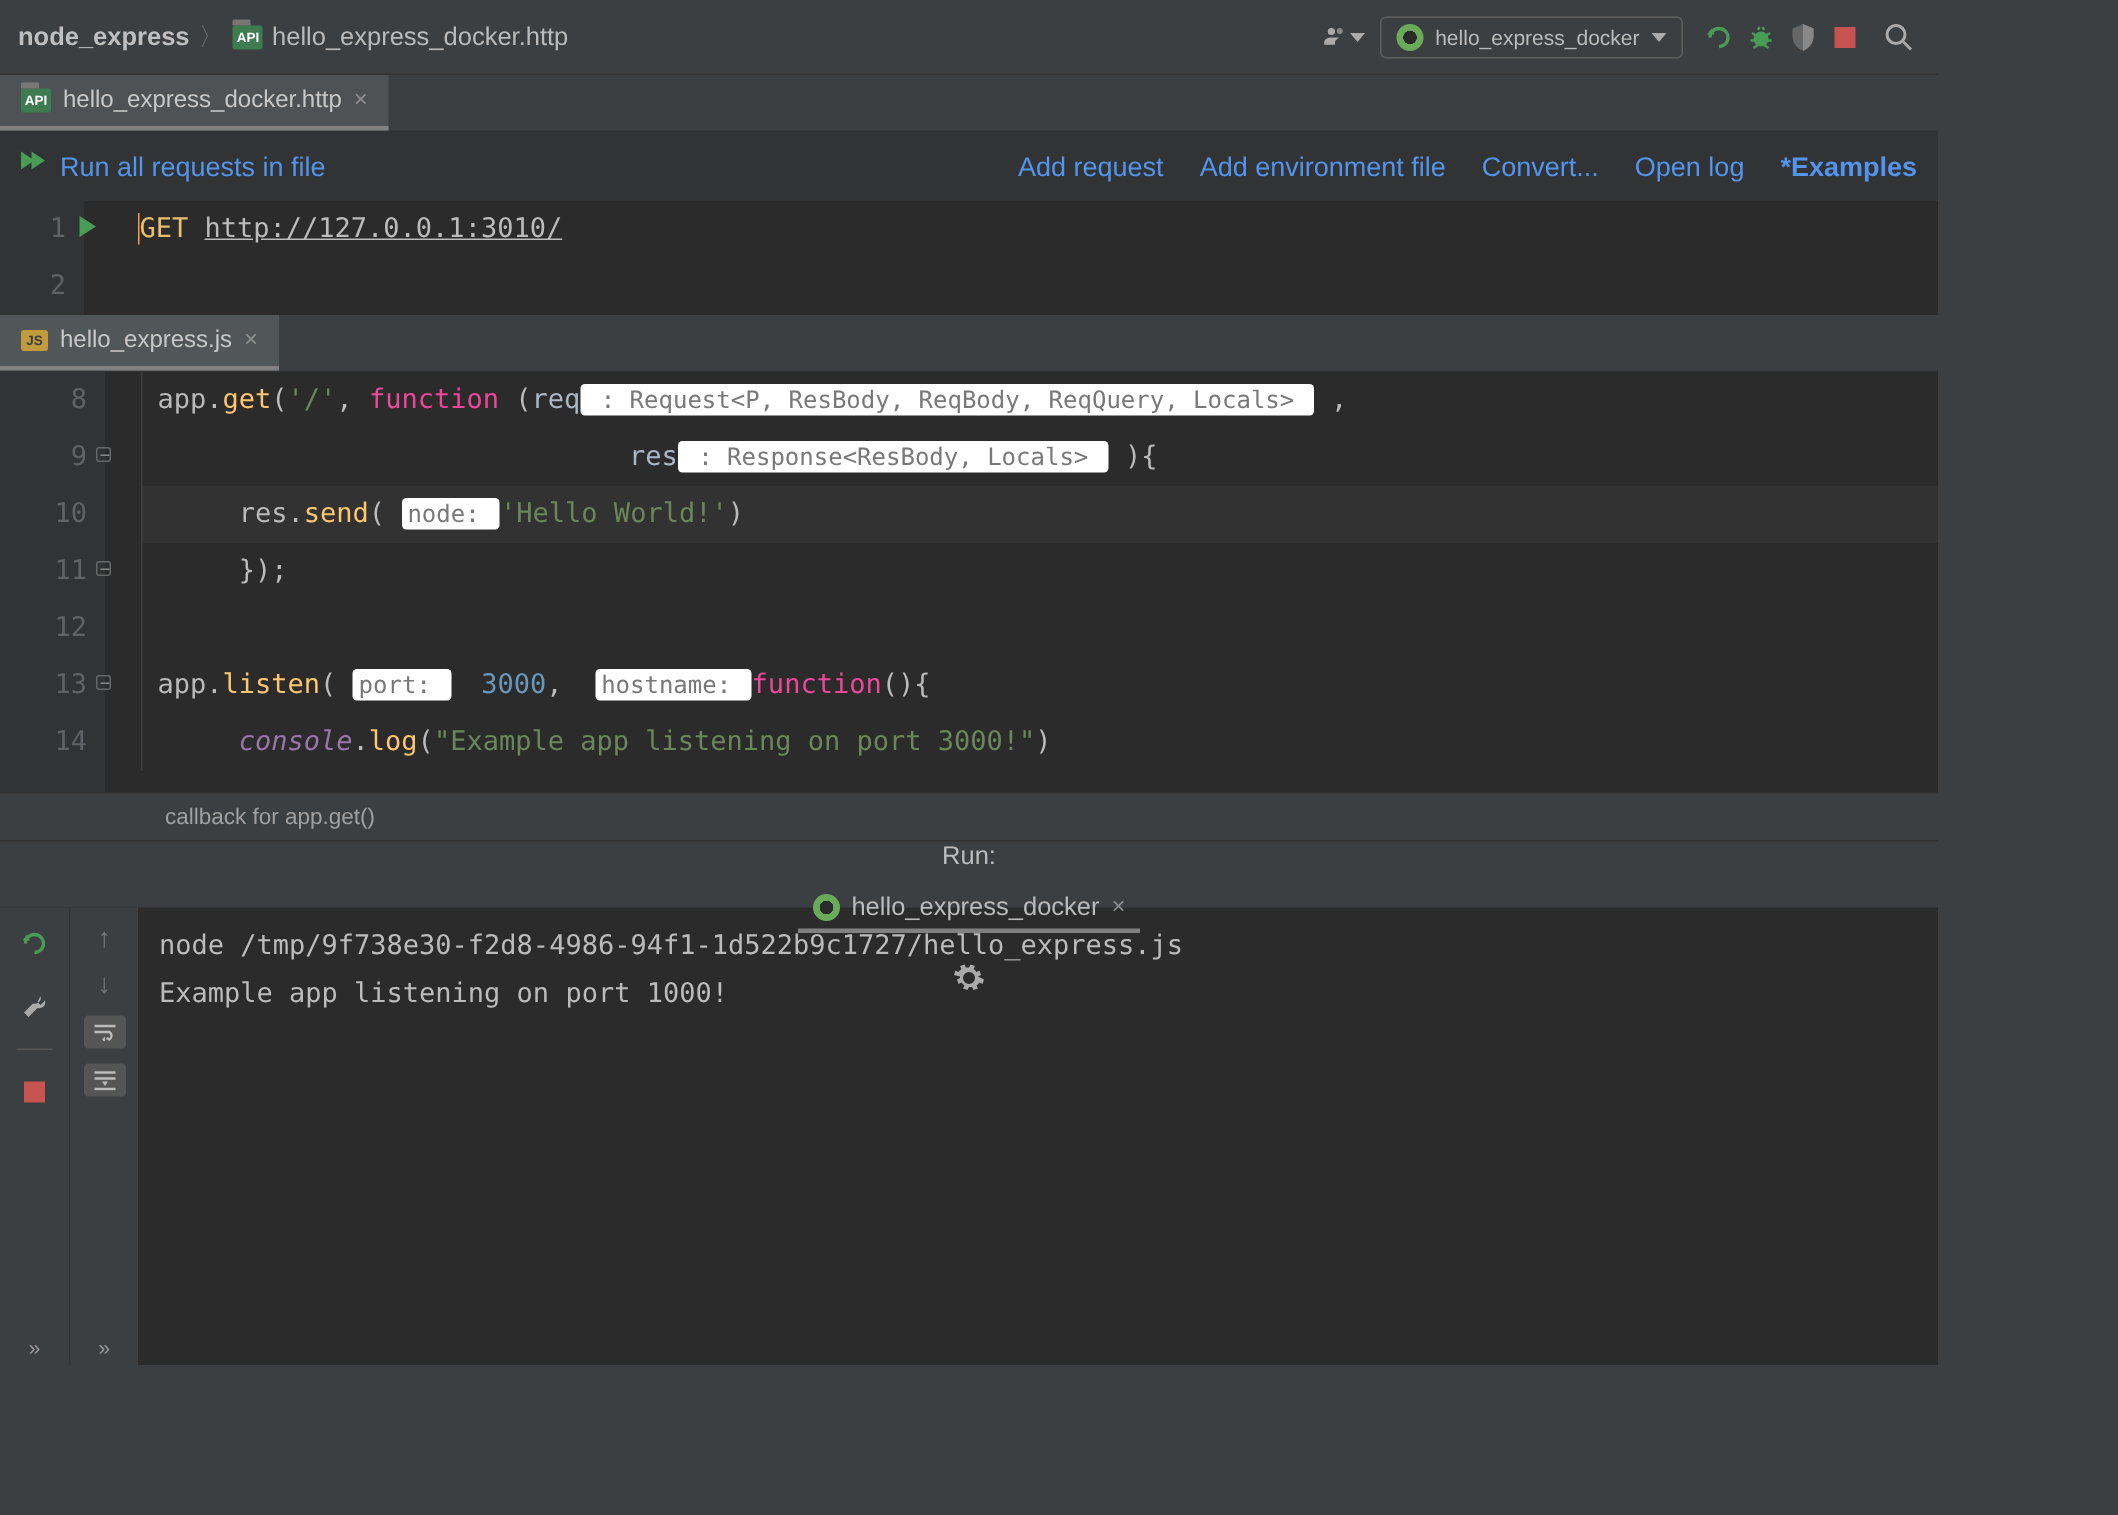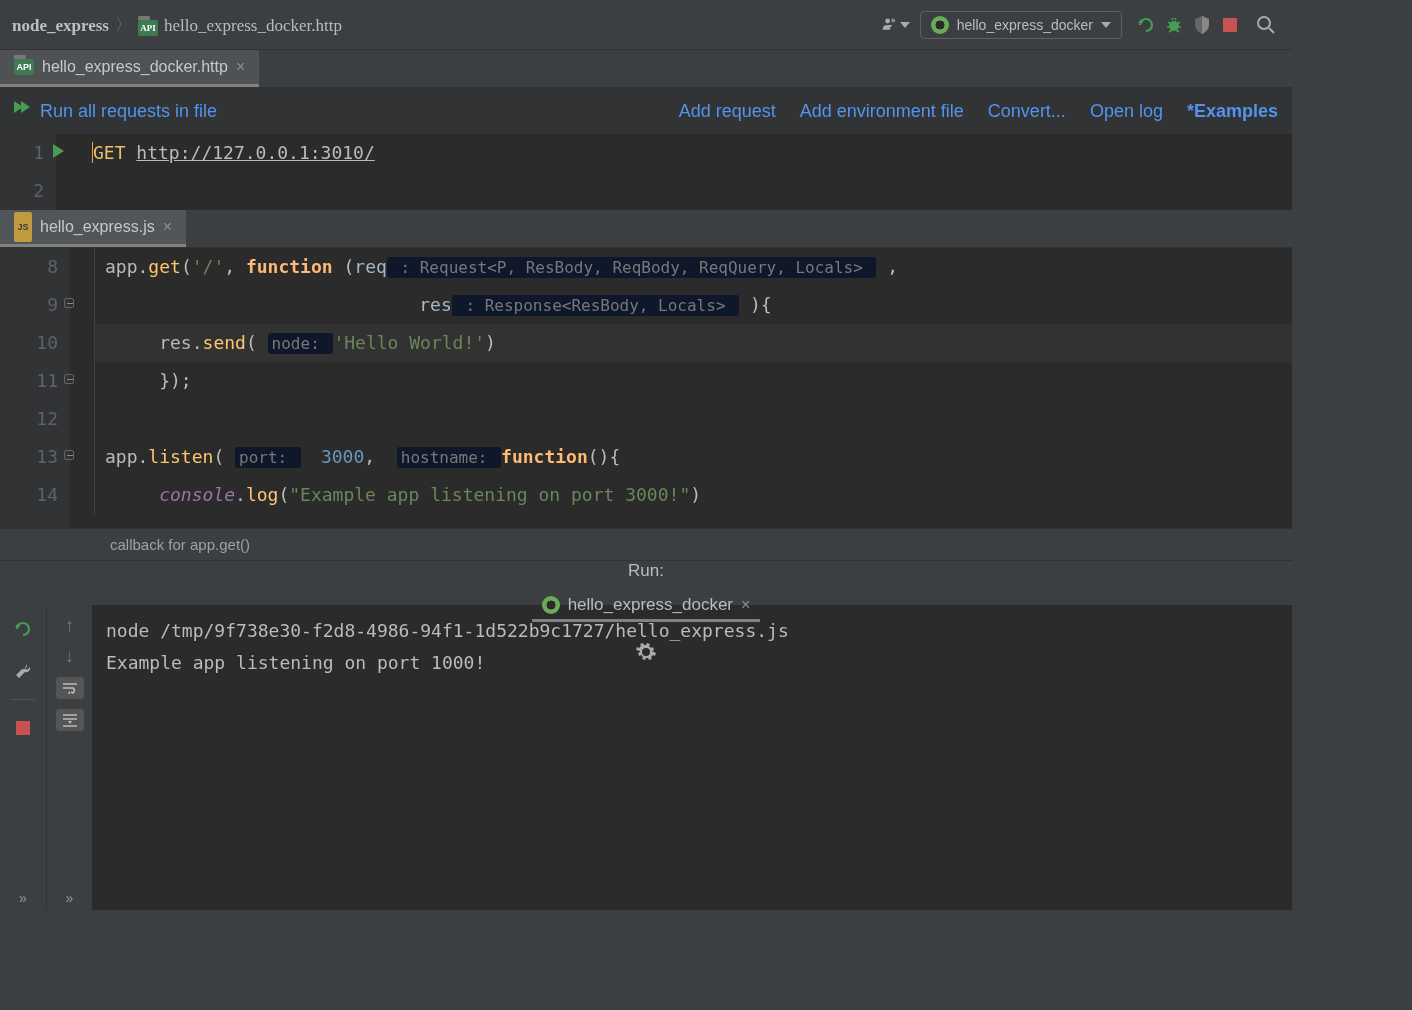--- a/index.html
+++ b/index.html
@@ -15,32 +15,32 @@
   flex-direction: column;
 }
 .toolbar {
   height: 50px;
   background: #3c3f41;
   display: flex;
   align-items: center;
   padding: 0 12px;
   border-bottom: 1px solid #323232;
 }
-.breadcrumb { display: flex; align-items: flex-end; gap: 6px; font-size: 17px; font-family: Liberation Serif, serif; }
+.breadcrumb { display: flex; align-items: center; gap: 6px; font-size: 17px; }
 .breadcrumb-sep { color: #6e6e6e; }
 .crumb-bold { font-weight: 700; color: #bfbfbf; }
 .file-icon-api {
   width: 20px; height: 16px; background: #3e7b50; color: #fff;
   font-size: 9px; font-weight: 700; display: inline-flex;
   align-items: center; justify-content: center; border-radius: 2px;
   position: relative;
 }
 .file-icon-api::before { content:''; position:absolute; top:-4px; left:0; width:12px; height:4px; background:#777; border-radius:1px 1px 0 0;}
 .file-icon-js {
-  width: 18px; height: 30px; background: #c09c3e; color: #3b3b3b;
+  width: 18px; height: 14px; background: #c09c3e; color: #3b3b3b;
   font-size: 9px; font-weight: 700; display: inline-flex;
   align-items: center; justify-content: center; border-radius: 2px;
 }
 .spacer { flex: 1; }
 .tb-icon { width: 28px; height: 28px; display: inline-flex; align-items: center; justify-content: center; cursor: pointer; }
 .run-config {
   display: flex; align-items: center; gap: 8px;
   border: 1px solid #5e6060; border-radius: 4px;
   padding: 4px 10px; background: #3c3f41; cursor: pointer;
   margin: 0 10px;
@@ -88,23 +88,23 @@
 .gutter .play-sm{position:absolute;right:-20px;top:10px;width:0;height:0;border-top:7px solid transparent;border-bottom:7px solid transparent;border-left:11px solid #499c54;}
 .fold {position:absolute;right:-16px;top:12px;width:10px;height:10px;border:1px solid #666;border-radius:2px;}
 .fold::after{content:'';position:absolute;top:4px;left:2px;width:6px;height:1px;background:#888;}
 .code { flex: 1; padding-left: 36px; }
 .cline { height: 38px; white-space: pre; }
 .indent-guide { border-left: 1px solid #404040; display:inline-block; height:38px; vertical-align:top; margin-right:10px;}
 .c-method { color: #e8bf6a; }
 .c-url { color: #bbbbbb; text-decoration: underline; }
 .c-cursor { border-left: 1px solid #ff9b3a; }
 .c-obj { color: #bababa; }
-.c-fn { color: #fdba74; font-weight: bold; }
+.c-fn { color: #ec4899; }
 .c-param { color: #a9b7c6; }
-.c-hint { color: #787878; background: #0f172a; padding:1px 4px; border-radius:3px; font-size:16px;}
+.c-hint { color: #787878; background: #ffffff; padding:1px 4px; border-radius:3px; font-size:16px;}
 .c-str { color: #6a8759; }
 .c-num { color: #6897bb; margin-left: 20px; }
 .c-call { color: #ffc66d; }
 .c-console { color: #9876aa; font-style: italic; }
 .c-white { color: #bbbbbb; }
 .row-hl { background: #323232; }
 
 .breadcrumb-bar {
   height: 32px; background: #3c3f41; border-top:1px solid #323232;
   padding: 0 18px 0 110px; font-size: 15px; color: #a0a0a0; display:flex;align-items:center;

